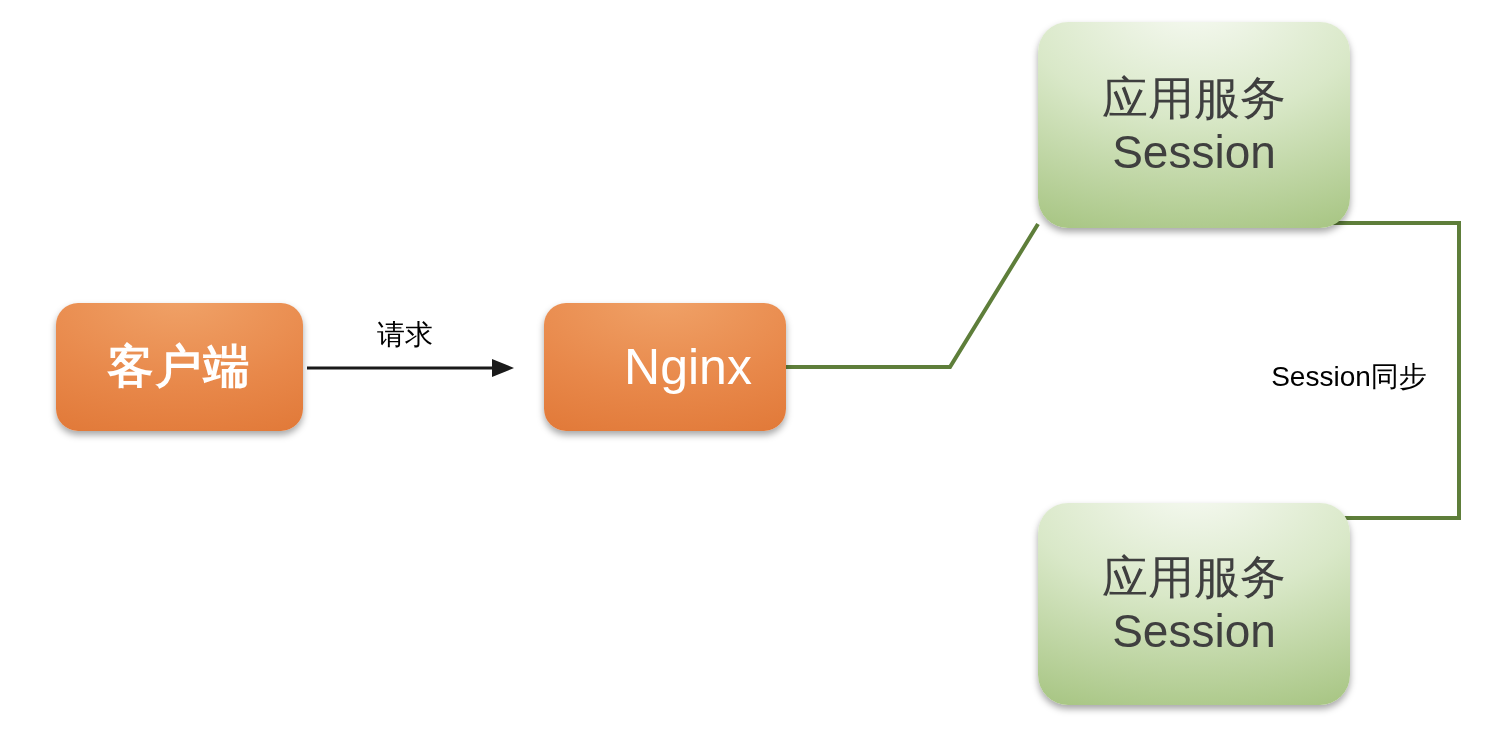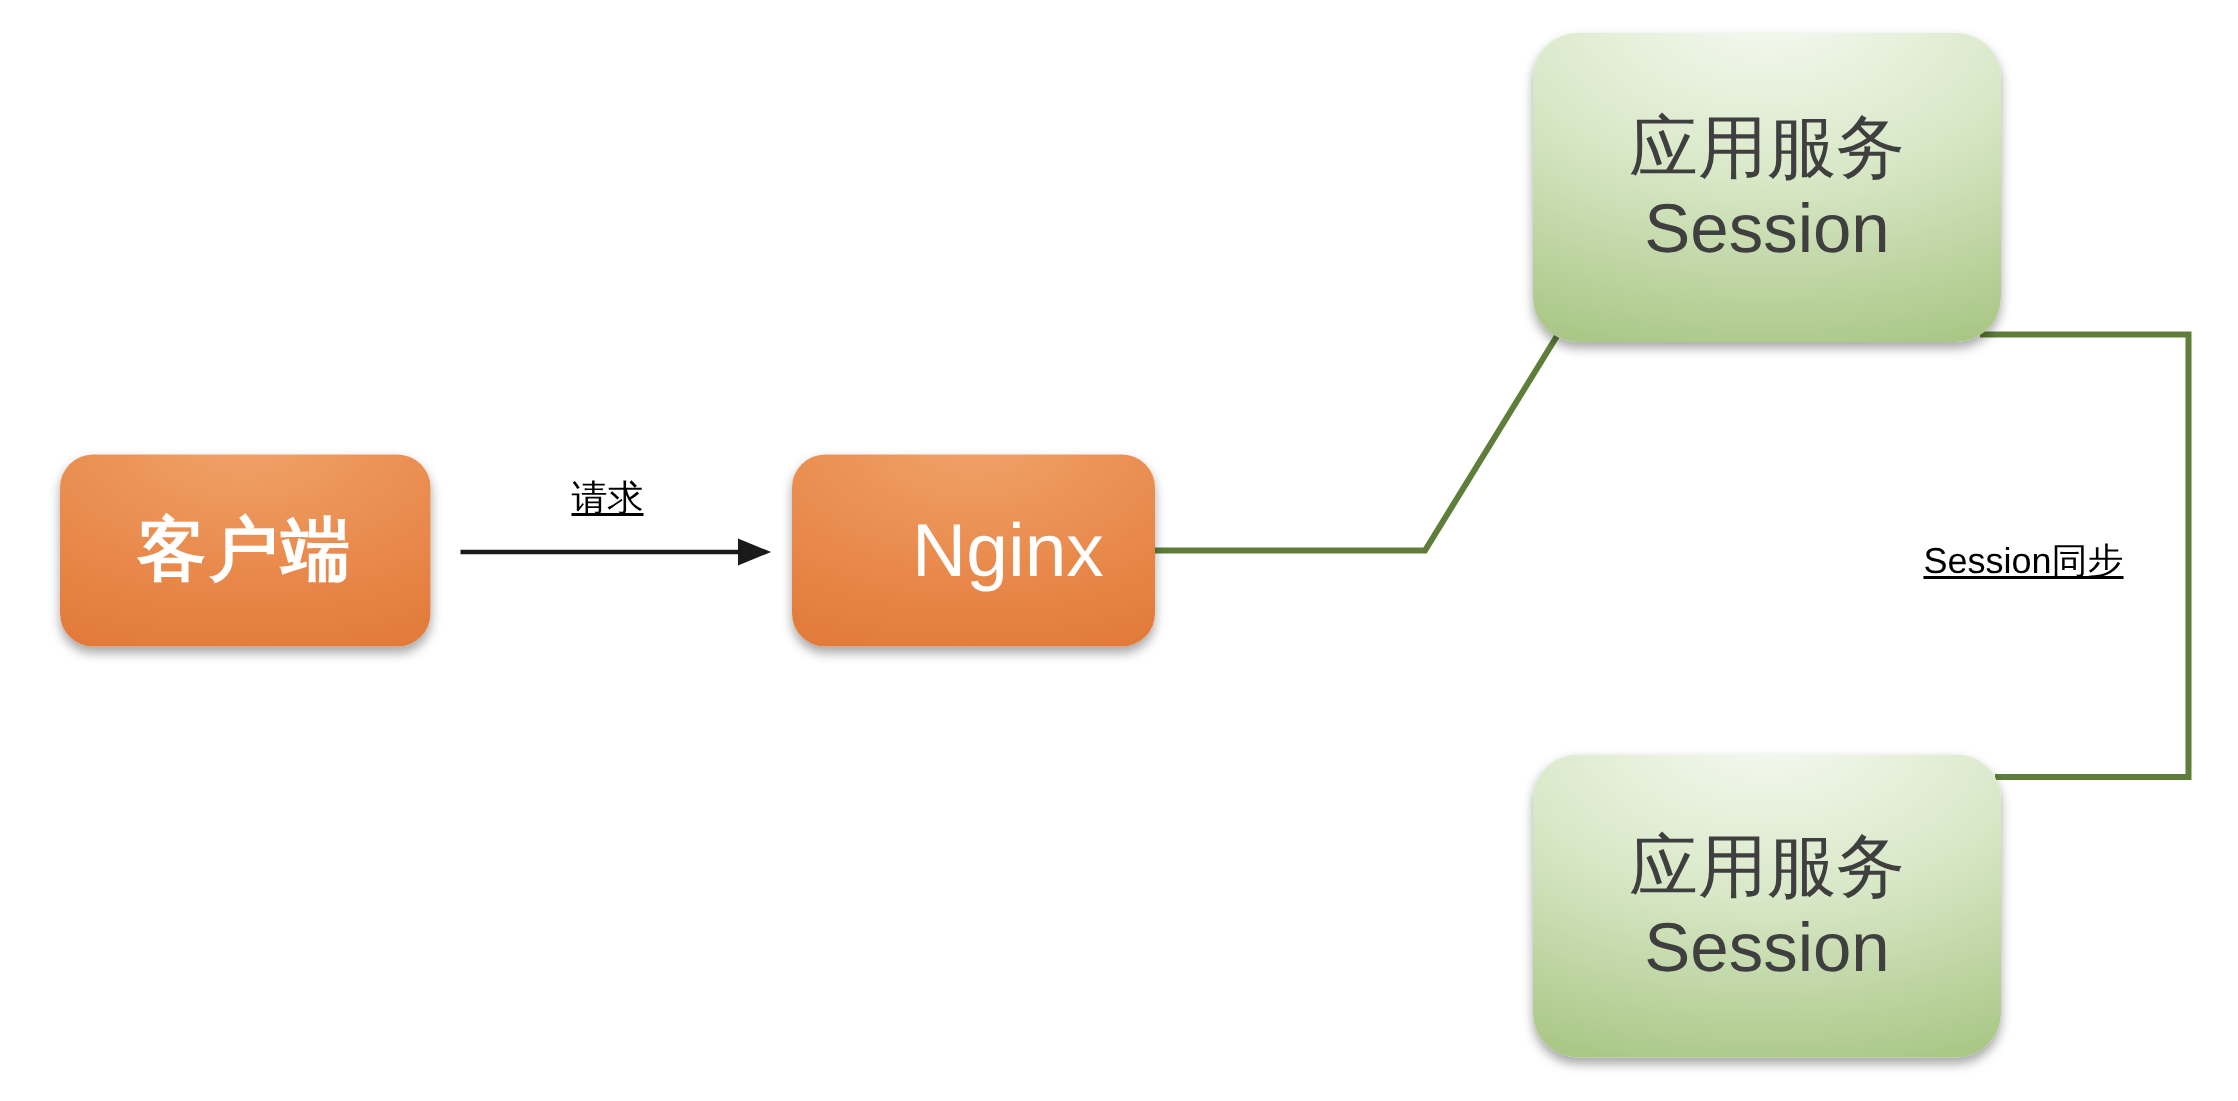--- a/index.html
+++ b/index.html
@@ -47,20 +47,21 @@
     stroke: none;
   }
   .node {
     position: absolute;
     z-index: 2;
     display: flex;
     flex-direction: column;
     align-items: center;
     justify-content: center;
     text-align: center;
+    margin-left: 16px;
   }
   .node.orange {
     border-radius: 22px;
     background: radial-gradient(130% 140% at 50% -5%,
                 var(--orange-top) 0%,
                 var(--orange-mid) 50%,
                 var(--orange-bottom) 100%);
     box-shadow: 0 4px 7px rgba(0,0,0,0.35);
     color: var(--orange-box-text);
   }
@@ -73,25 +74,24 @@
     box-shadow: 0 4px 7px rgba(0,0,0,0.35);
     color: var(--green-box-text);
   }
   #client-box  { left: 40px;  top: 303px; width: 247px; height: 128px; font-size: 46px; letter-spacing: 2px; font-weight: bold; }
   #nginx-box   { left: 528px; top: 303px; width: 242px; height: 128px; font-size: 50px; padding-left: 46px; }
   #app1-box    { left: 1022px; top: 22px;  width: 312px; height: 206px; font-size: 46px; line-height: 54px; }
   #app2-box    { left: 1022px; top: 503px; width: 312px; height: 202px; font-size: 46px; line-height: 54px; }
   .edge-label {
     position: absolute;
     z-index: 2;
-    font-size: 24px;
+    font-size: 28px;
     color: var(--label-text);
     text-align: center;
     white-space: nowrap;
-    text-decoration: underline;
   }
   #request-label { left: 330px;  top: 316px; width: 150px; }
   #sync-label    { left: 1253px; top: 358px; width: 192px; }
 </style>
 </head>
 <body>
 
 <div class="canvas">
 
   <svg class="connectors" viewBox="0 0 1492 734" xmlns="http://www.w3.org/2000/svg">

